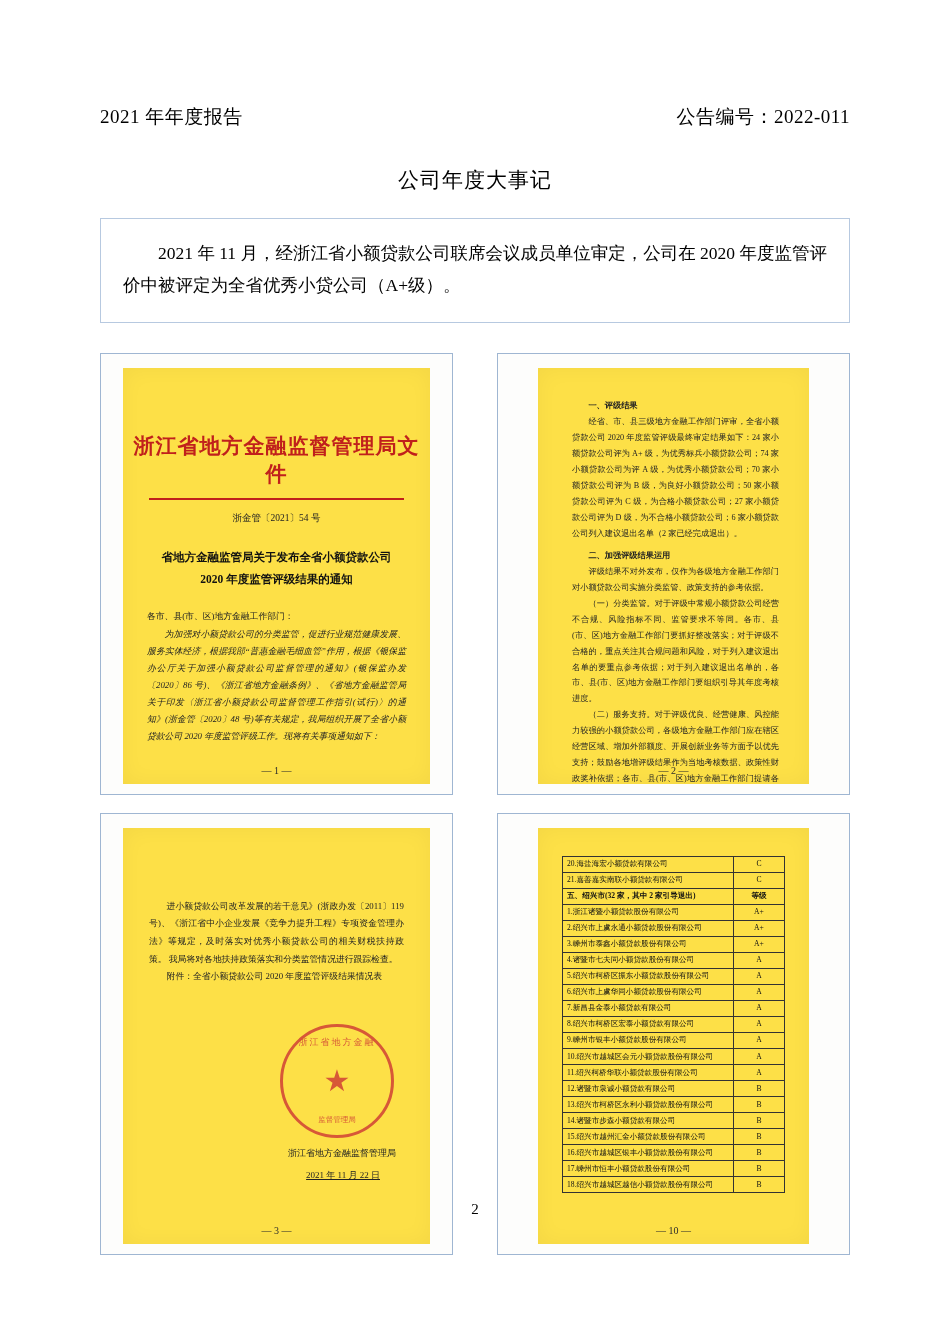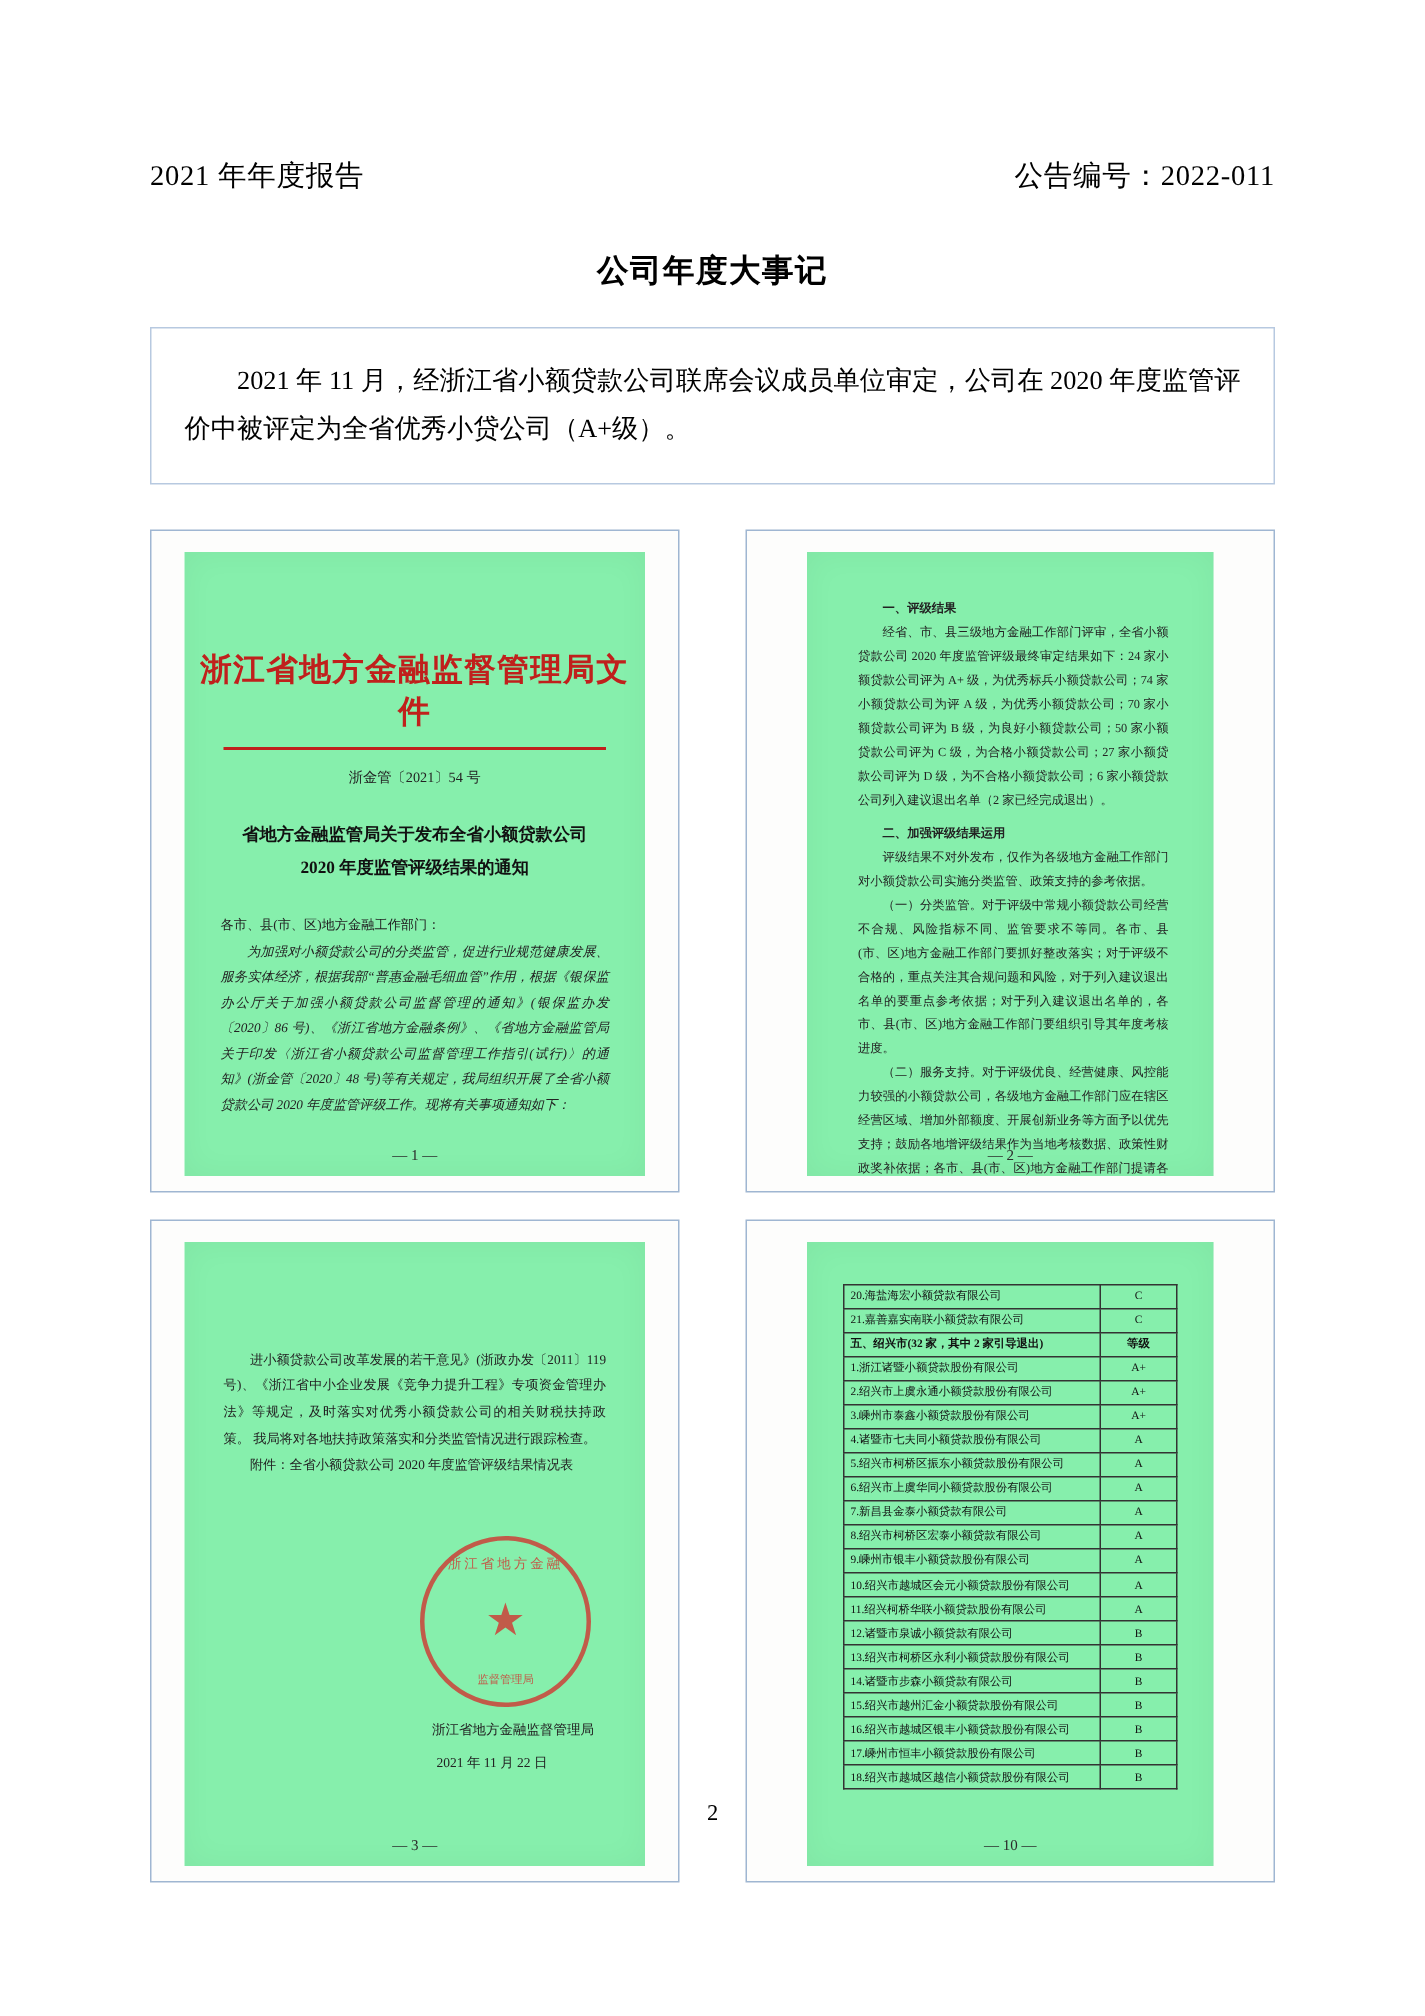--- a/index.html
+++ b/index.html
@@ -31,21 +31,21 @@
     letter-spacing: 0.5px;
     margin-top: 8px;
   }
   .header-left { white-space: nowrap; }
   .header-right { white-space: nowrap; }
 
   
   .doc-title {
     text-align: center;
     font-size: 21px;
-    font-weight: bold;
+    font-weight: normal;
     margin-top: 36px;
     letter-spacing: 1px;
   }
 
   
   .note-box {
     margin-top: 24px;
     border: 1px solid #b7c9e0;
     padding: 18px 22px 20px 22px;
     min-height: 92px;
@@ -69,21 +69,21 @@
   .scan-card {
     border: 1px solid #9fb6d2;
     background: #fdfdfc;
     height: 440px;
     position: relative;
     overflow: hidden;
   }
   .scan-inner {
     position: absolute;
     inset: 14px 22px 10px 22px;
-    background: #86efac;
+    background: #fde047;
     box-shadow: inset 0 0 22px rgba(0,0,0,0.045);
     overflow: hidden;
     font-family: "Liberation Serif", serif;
   }
   .scan-inner.narrow { inset: 14px 40px 10px 40px; }
 
   .sc-pagenum {
     position: absolute;
     bottom: 8px;
     left: 0;
@@ -196,24 +196,25 @@
   .d3-sign {
     position: absolute;
     right: 34px;
     bottom: 84px;
     font-size: 9px;
     color: #222;
     text-align: left;
   }
   .d3-date {
     position: absolute;
-    right: 65px;
+    right: 50px;
     bottom: 62px;
     font-size: 9px;
     color: #222;
+    text-decoration: underline;
   }
 
   
   .d4-wrap {
     margin: 28px 24px 0 24px;
   }
   table.d4 {
     border-collapse: collapse;
     width: 100%;
     font-size: 7.6px;

